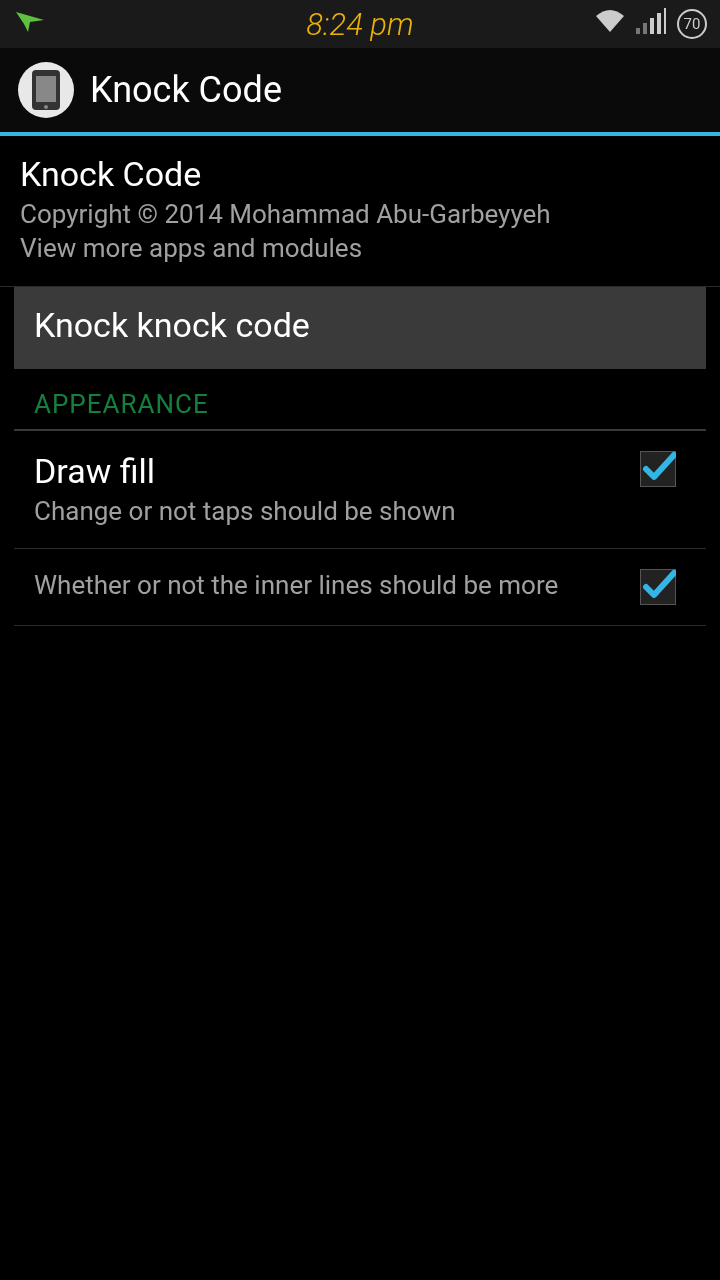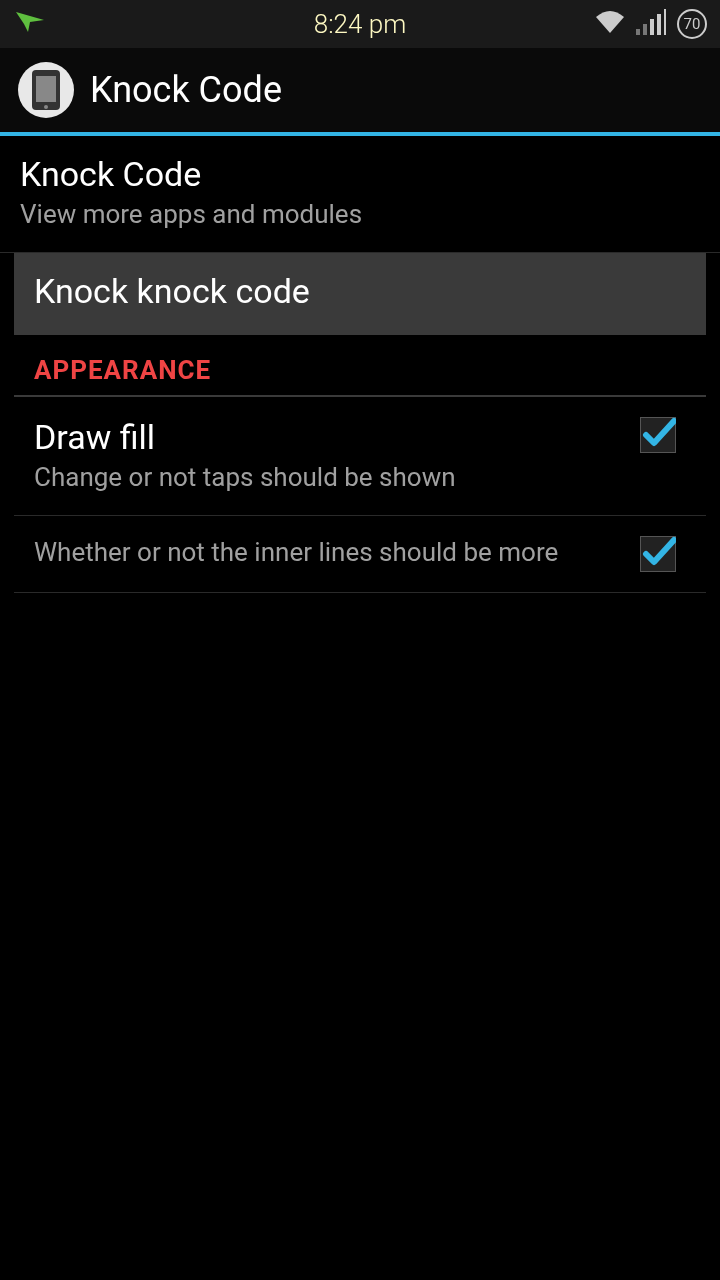--- a/index.html
+++ b/index.html
@@ -17,28 +17,29 @@
     display: flex;
     align-items: center;
     padding: 0 12px;
     position: relative;
   }
   .status-left { display: flex; align-items: center; }
   .status-center {
     position: absolute;
     left: 50%;
     transform: translateX(-50%);
-    color: #fef9c3;
-    font-size: 26px;
+    color: #eab308;
+    font-size: 31px;
     font-weight: 300;
+    font-style: italic;
   }
   .status-right {
     margin-left: auto;
     display: flex;
-    align-items: center;
+    align-items: flex-start;
     gap: 10px;
   }
   .app-bar {
     height: 88px;
     background: #0a0a0a;
     display: flex;
     align-items: center;
     padding: 0 18px;
     border-bottom: 4px solid #33b5e5;
     gap: 16px;
@@ -72,23 +73,23 @@
     font-weight: 400;
     margin-bottom: 4px;
   }
   .item-sub {
     font-size: 26px;
     color: #a0a0a0;
     line-height: 1.3;
   }
   .section-header {
     padding: 20px 20px 10px 20px;
-    color: #ef4444;
+    color: #15803d;
     font-size: 26px;
-    font-weight: 700;
+    font-weight: 400;
     letter-spacing: 1px;
     border-bottom: 2px solid #3a3a3a;
     margin: 0 14px;
   }
   .check-row {
     display: flex;
     align-items: flex-start;
     padding: 20px 20px 20px 20px;
     border-bottom: 1px solid #2a2a2a;
     margin: 0 14px;
@@ -147,20 +148,21 @@
       <rect x="2" y="2" width="28" height="40" rx="4" fill="#333"></rect>
       <rect x="6" y="8" width="20" height="26" fill="#888"></rect>
       <circle cx="16" cy="39" r="2" fill="#888"></circle>
     </svg>
   </div>
   <div class="app-title">Knock Code</div>
 </div>
 
 <div class="list-item">
   <div class="item-title">Knock Code</div>
+  <div class="item-sub">Copyright © 2014 Mohammad Abu-Garbeyyeh</div>
   <div class="item-sub">View more apps and modules</div>
 </div>
 
 <div class="list-item selected">
   <div class="item-title">Knock knock code</div>
 </div>
 
 <div class="section-header">APPEARANCE</div>
 
 <div class="check-row">

